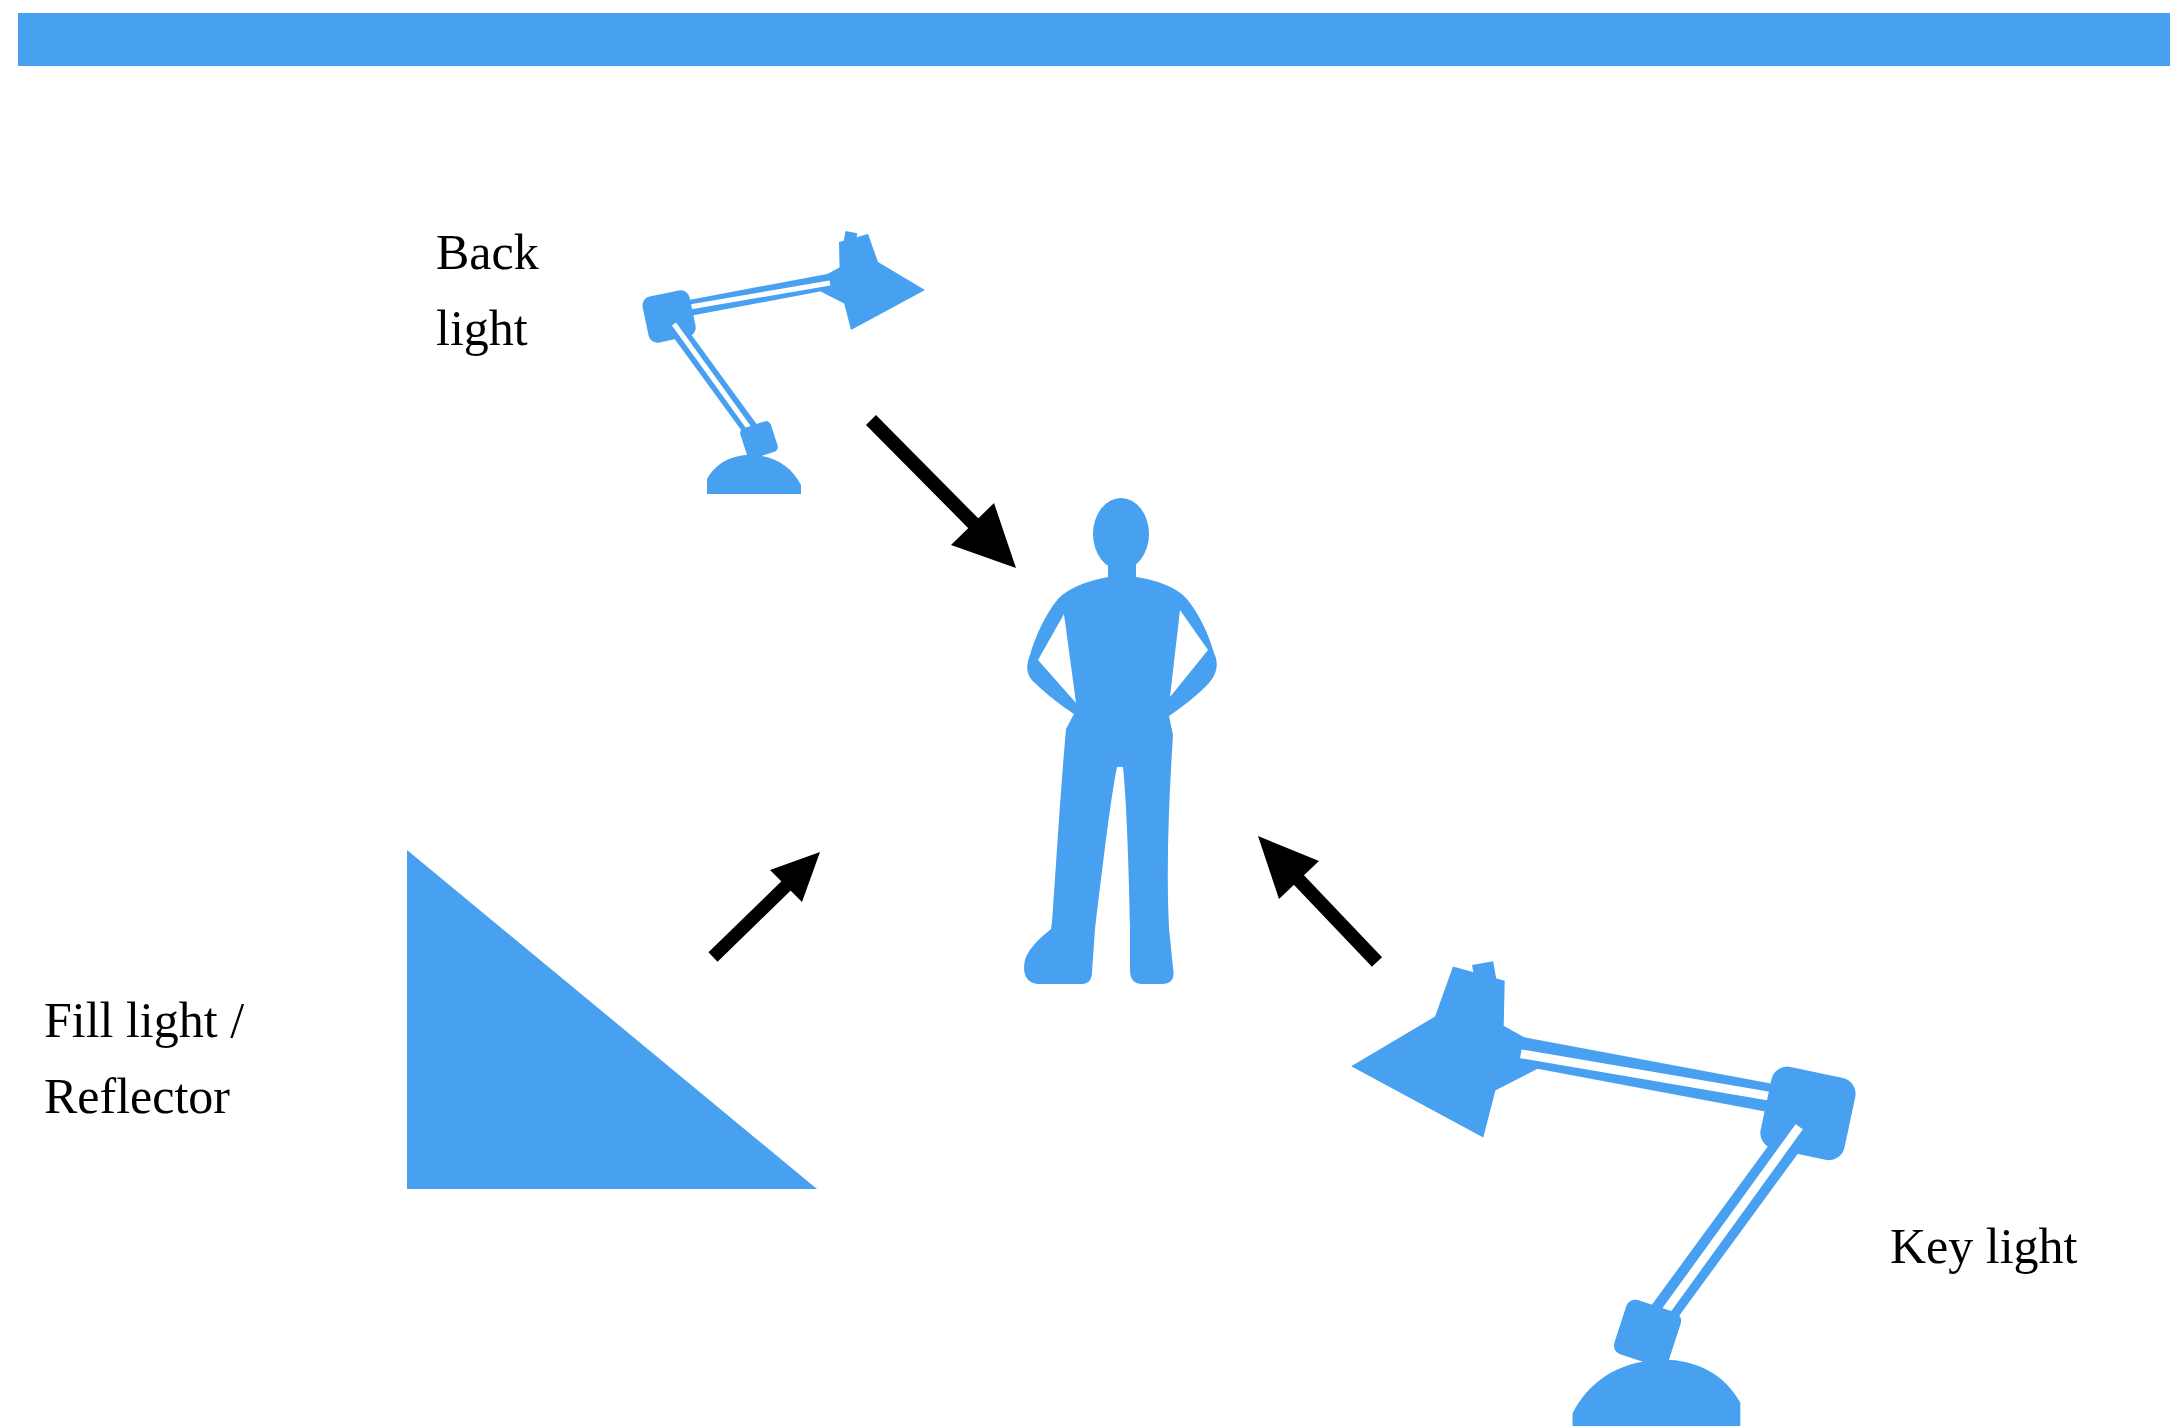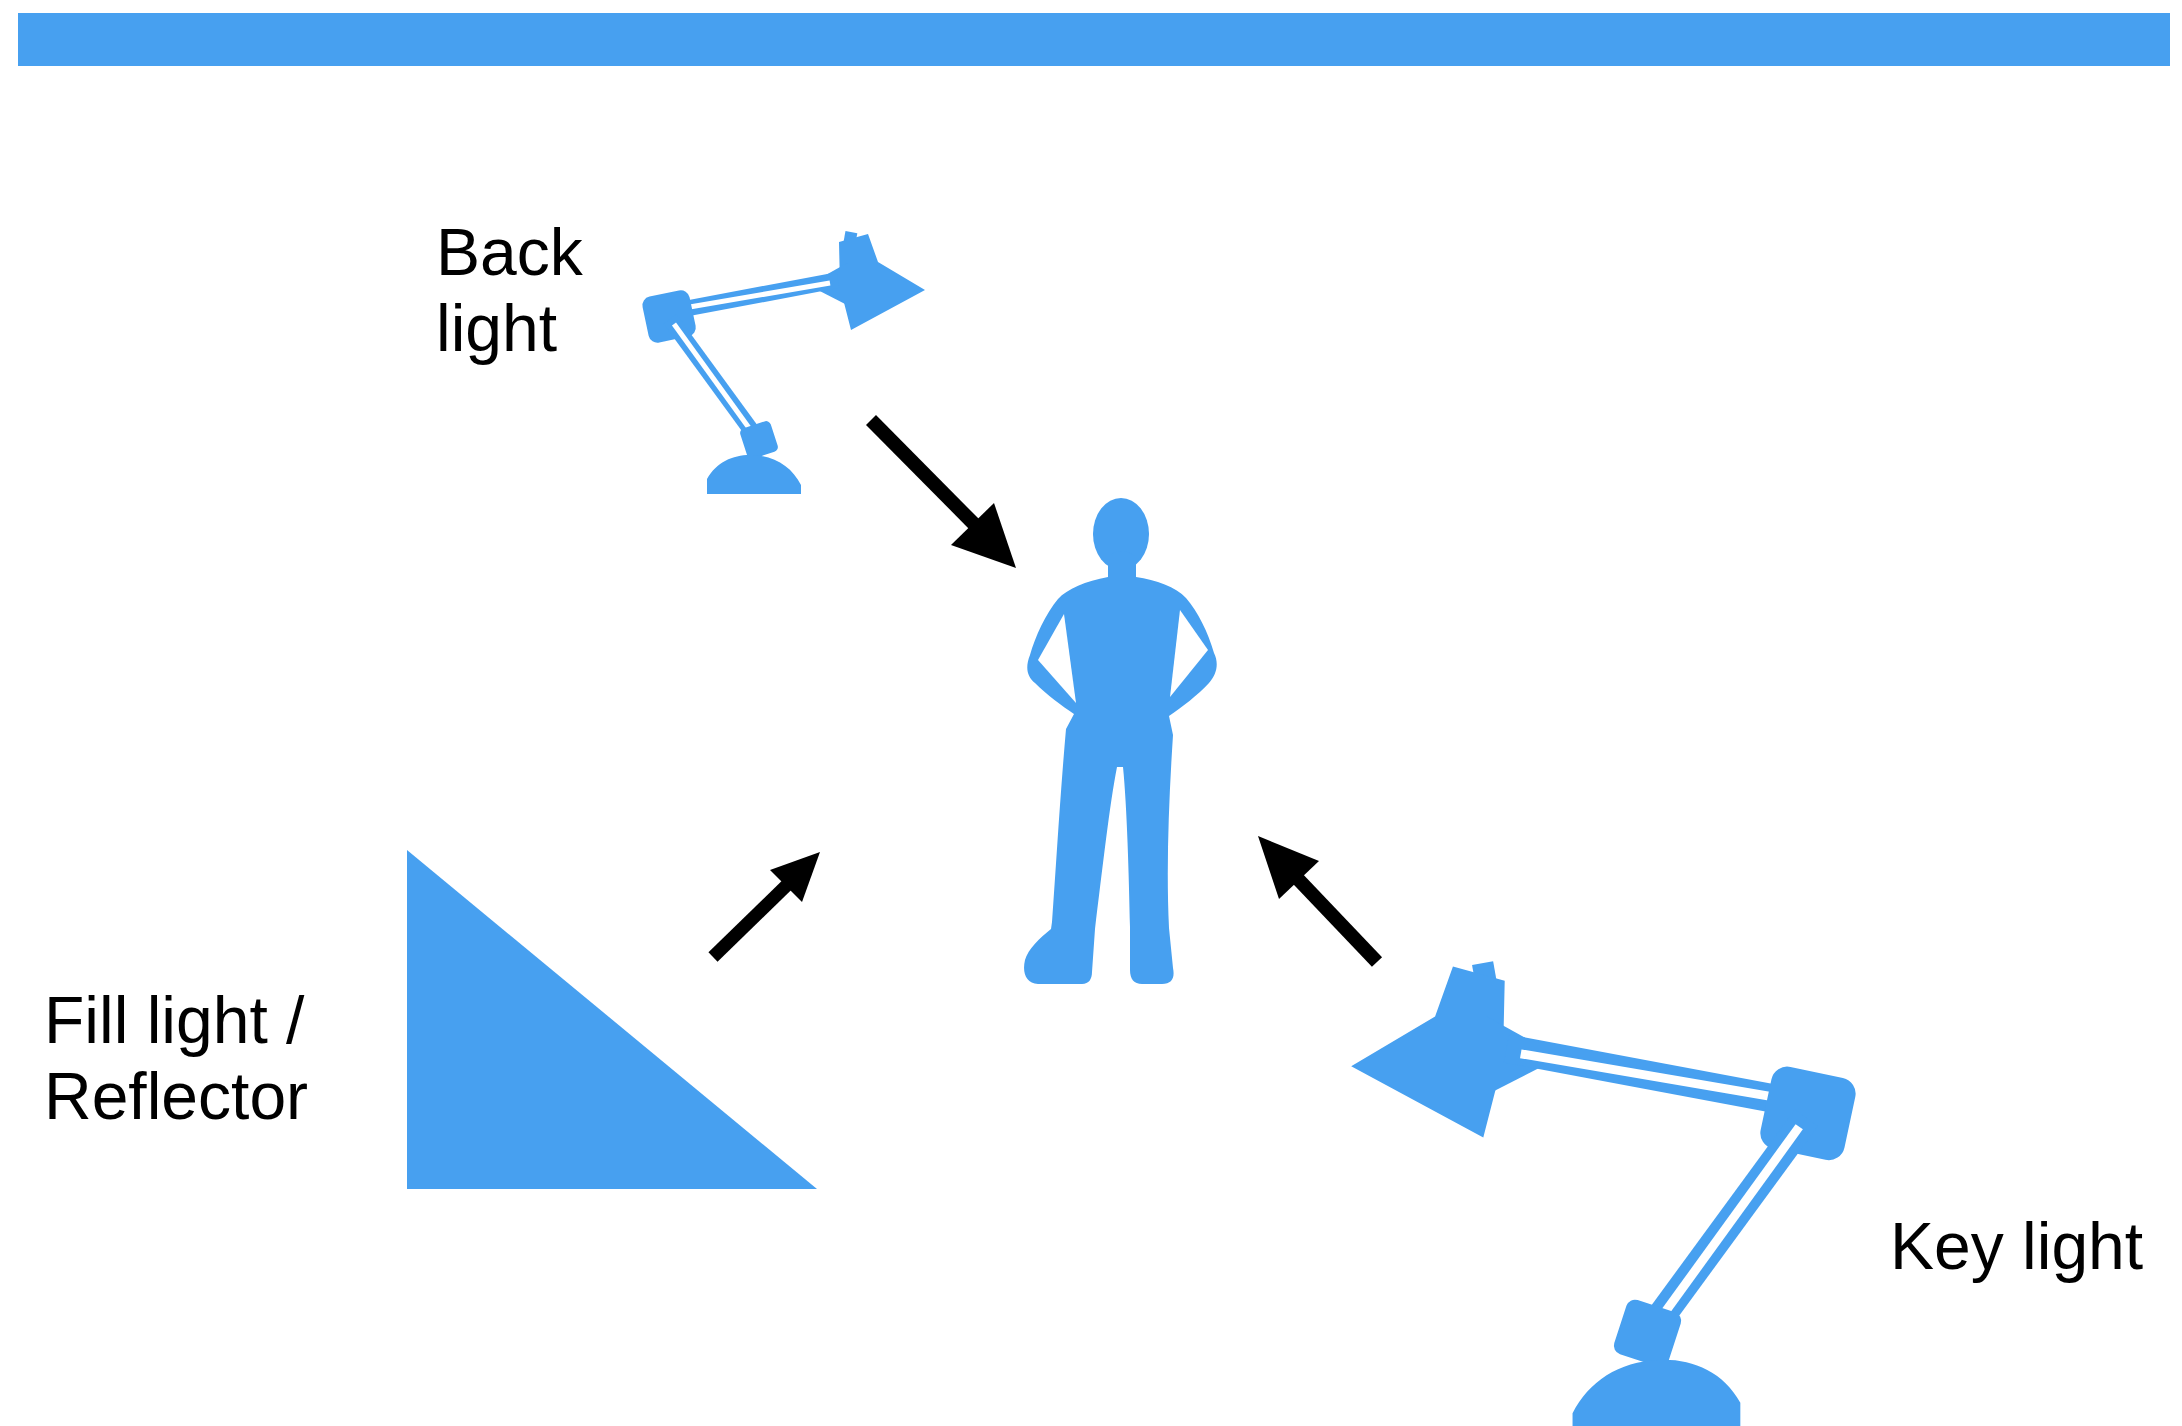--- a/index.html
+++ b/index.html
@@ -13,25 +13,26 @@
   }
   .top-bar {
     position: absolute;
     left: 18px; top: 13px;
     width: 2152px; height: 53px;
     background: var(--accent-blue, #47A0F0);
   }
   .label {
     position: absolute;
     color: var(--black, #000);
-    font-size: 66px;
+    font-size: 50px;
     line-height: 76px;
     font-weight: 400;
     white-space: pre-line;
     letter-spacing: 0;
+    font-family: Liberation Serif, serif;
   }
   .label-back { left: 436px; top: 214px; }
   .label-fill { left: 44px;  top: 982px; }
   .label-key  { left: 1890px; top: 1208px; }
   .art {
     position: absolute;
     left: 0; top: 0;
     width: 2182px; height: 1426px;
   }
   .blue-fill   { fill: var(--accent-blue, #47A0F0); }

